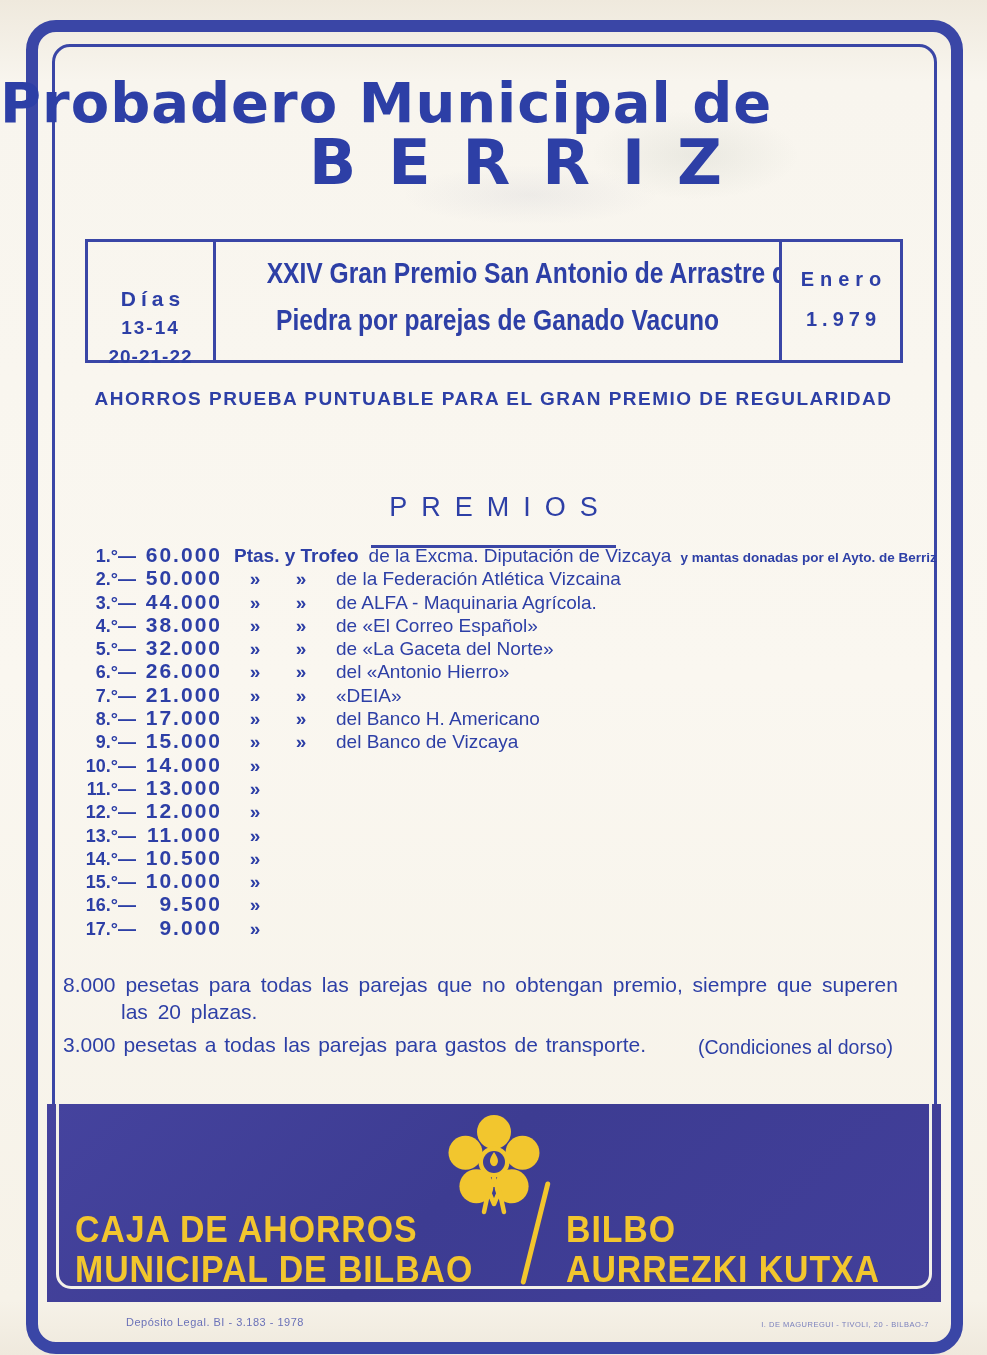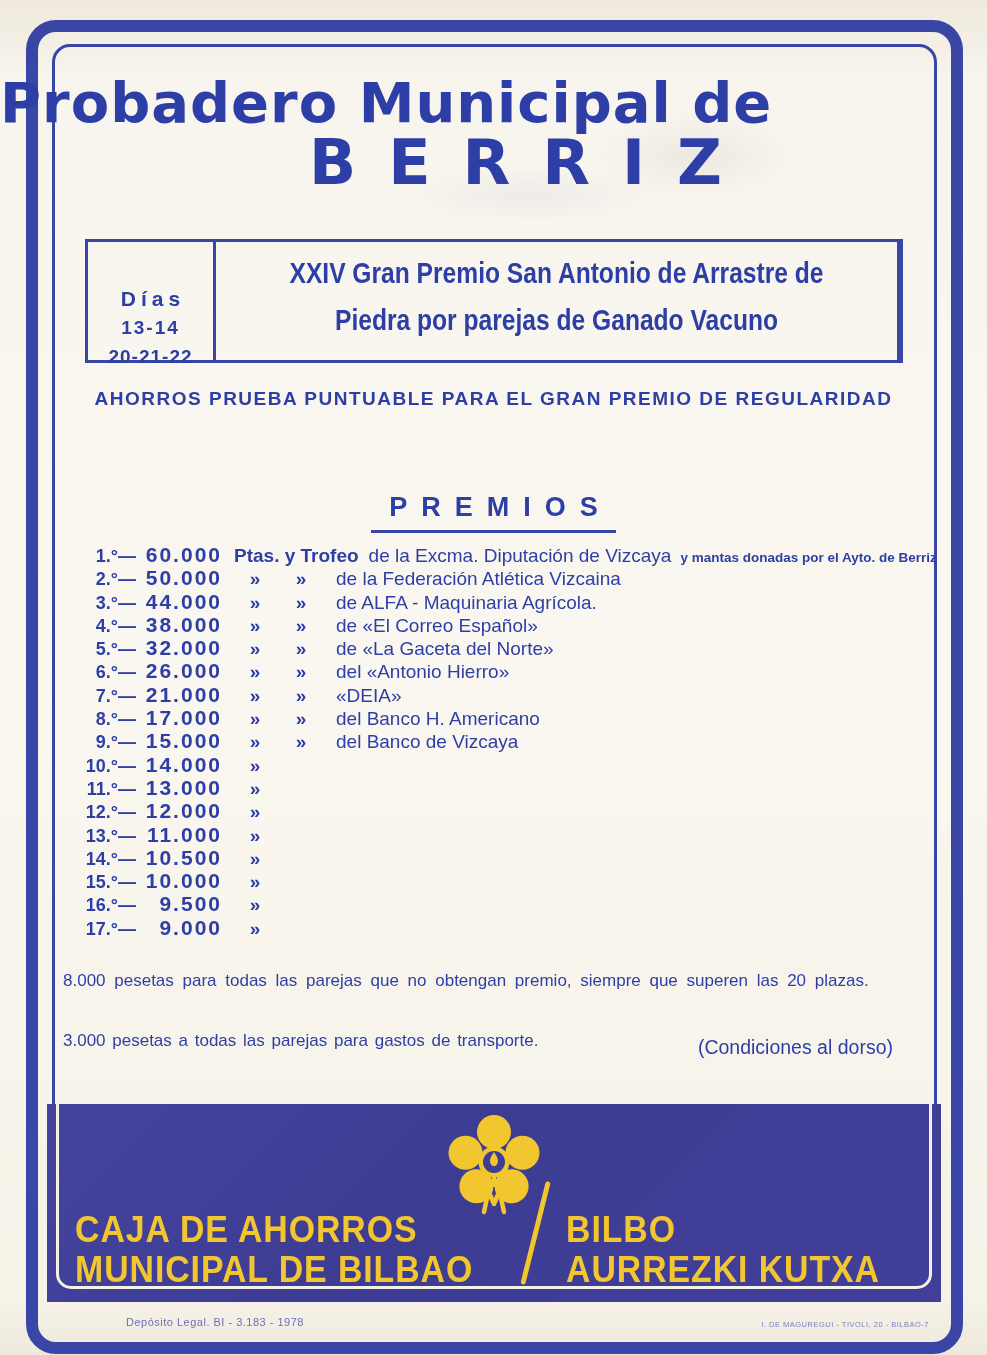--- a/index.html
+++ b/index.html
@@ -49,34 +49,34 @@
     font-size:19px; font-weight:bold; color:#2d3fa6; letter-spacing:1.5px;
   }
   .alfa {
     position:absolute; top:410px; left:0; width:100%; text-align:center;
     font-family:"DejaVu Sans", sans-serif; font-weight:bold;
     font-size:40px; color:#333ea8; letter-spacing:36px; text-indent:36px;
   }
   
   .premios-wrap { position:absolute; top:492px; left:0; width:100%; text-align:center; }
   .premios {
-    display:inline-block; font-size:27px; font-weight:bold; color:#2d3fa6;
-    letter-spacing:14px; text-indent:14px; border-bottom:3px solid #3a46a6; padding:0 4px 7px 4px;
+    display:inline-block; font-size:27px; font-weight:normal; color:#2d3fa6;
+    letter-spacing:14px; text-indent:14px; border-bottom:3px solid #3a46a6; padding:0 4px 22px 4px;
   }
   .plist { position:absolute; left:84px; top:543px; width:828px; color:#2d3fa6; }
   .prow { display:flex; align-items:baseline; height:23.3px; font-size:19px; white-space:nowrap; }
   .rank   { width:52px; text-align:right; font-weight:bold; font-size:18px; flex:none; }
   .amount { width:86px; text-align:right; font-weight:bold; font-size:21px; letter-spacing:2px; flex:none; }
   .c1 { min-width:42px; margin-left:12px; text-align:center; font-weight:bold; flex:none; }
   .c2 { min-width:50px; text-align:center; font-weight:bold; flex:none; }
   .donor { margin-left:10px; }
   .note  { margin-left:9px; font-size:13.5px; font-weight:bold; }
   
   .p1,.p2 {
-    position:absolute; left:63px; width:850px; font-size:17px; line-height:27px;
+    position:absolute; left:63px; width:850px; font-size:21px; line-height:27px;
     color:#2d3fa6; padding-left:58px; text-indent:-58px; box-sizing:border-box;
   }
   .p1 { top:950px; word-spacing:4px; }
   .p2 { top:1010px; word-spacing:2px; }
   .cond { position:absolute; right:94px; top:1036px; font-size:19.5px; color:#2d3fa6; }
   
   .banner {
     position:absolute; left:47px; right:46px; top:1104px; height:198px;
     background:linear-gradient(135deg,#45439e 0%, #3d3c92 45%, #423f9a 100%);
     overflow:hidden;
@@ -115,20 +115,24 @@
 
   <div class="hbox">
     <div class="cell-days">
       <div class="days-label">Días</div>
       <div class="days1">13-14</div>
       <div class="days2">20-21-22</div>
     </div>
     <div class="cell-event">
       <div class="ev1">XXIV Gran Premio San Antonio de Arrastre de</div>
       <div class="ev2">Piedra por parejas de Ganado Vacuno</div>
+    </div>
+    <div class="cell-date">
+      <div class="month">Enero</div>
+      <div class="year">1.979</div>
     </div>
   </div>
 
   <div class="sub">AHORROS PRUEBA PUNTUABLE PARA EL GRAN PREMIO DE REGULARIDAD</div>
 
   <div class="premios-wrap">
     <span class="premios">PREMIOS</span>
   </div>
 
   <div class="plist">

